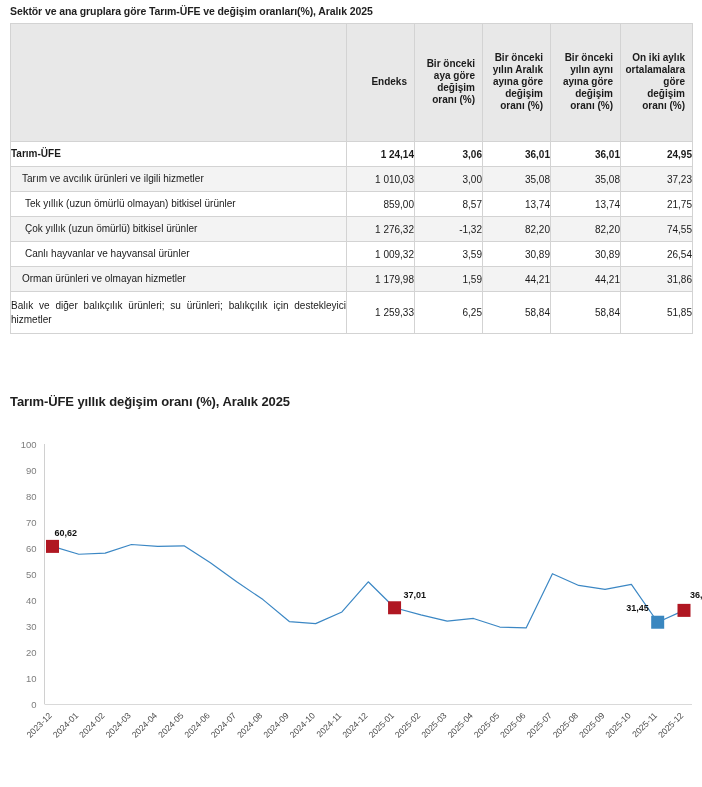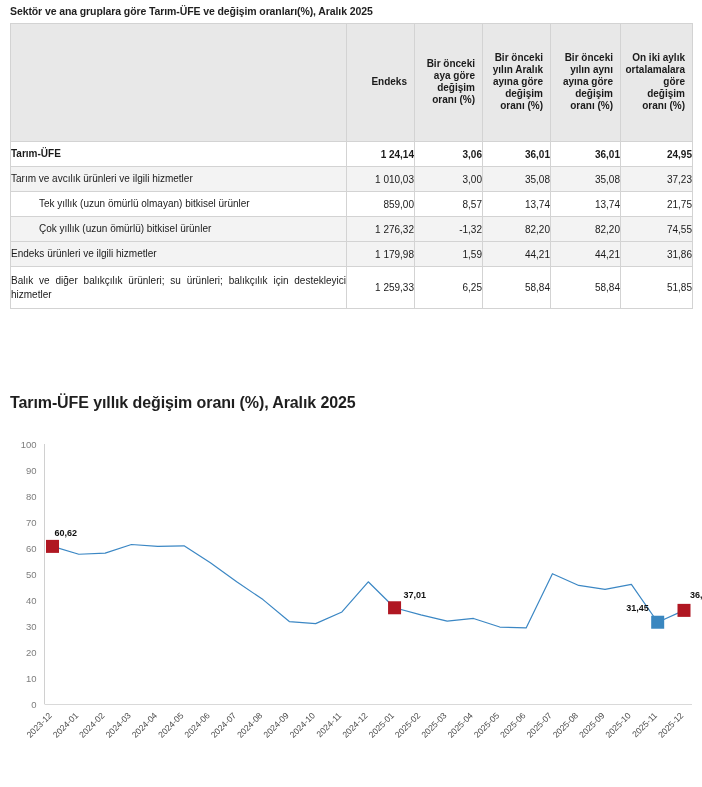--- a/index.html
+++ b/index.html
@@ -57,41 +57,41 @@
   table.data tbody td { height: 25px; }
   table.data tbody tr.alt td { background: #f3f3f3; }
   table.data tbody tr.plain td { background: #ffffff; }
 
   td.lbl {
     text-align: left;
     padding: 3px 6px 3px 7px;
     line-height: 1.25;
     color: #1a1a1a;
   }
-  td.lbl.ind1 { }
-  td.lbl.ind2 { padding-left: 28px; }
+  td.lbl.ind1 { padding-left: 11px; }
+  td.lbl.ind2 { padding-left: 14px; }
   td.num {
     text-align: right;
     padding: 3px 7px 3px 3px;
     color: #1a1a1a;
     white-space: nowrap;
   }
   tr.total td { font-weight: bold; background: #ffffff !important; }
   td.justify {
     text-align: justify;
     text-align-last: left;
     padding: 4px 8px 4px 7px;
     line-height: 1.35;
   }
 
   
   .chart-title {
     position: absolute;
     left: 10px; top: 394px;
-    font-size: 16px;
+    font-size: 13px;
     font-weight: bold;
     color: #1f1f1f;
     letter-spacing: -0.1px;
     white-space: nowrap;
   }
 
   .chart-wrap {
     position: absolute;
     left: 0px; top: 428px;
     width: 702px; height: 350px;
@@ -169,22 +169,30 @@
         <td class="num">21,75</td>
       </tr>
       <tr class="alt">
         <td class="lbl ind2">Çok yıllık (uzun ömürlü) bitkisel ürünler</td>
         <td class="num">1 276,32</td>
         <td class="num">-1,32</td>
         <td class="num">82,20</td>
         <td class="num">82,20</td>
         <td class="num">74,55</td>
       </tr>
+      <tr class="plain">
+        <td class="lbl ind2">Canlı hayvanlar ve hayvansal ürünler</td>
+        <td class="num">1 009,32</td>
+        <td class="num">3,59</td>
+        <td class="num">30,89</td>
+        <td class="num">30,89</td>
+        <td class="num">26,54</td>
+      </tr>
       <tr class="alt">
-        <td class="lbl ind1">Endeks ürünleri ve ilgili hizmetler</td>
+        <td class="lbl ind1">Orman ürünleri ve olmayan hizmetler</td>
         <td class="num">1 179,98</td>
         <td class="num">1,59</td>
         <td class="num">44,21</td>
         <td class="num">44,21</td>
         <td class="num">31,86</td>
       </tr>
       <tr class="plain">
         <td class="lbl justify" style="height:42px">Balık ve diğer balıkçılık ürünleri; su ürünleri; balıkçılık için destekleyici hizmetler</td>
         <td class="num">1 259,33</td>
         <td class="num">6,25</td>

